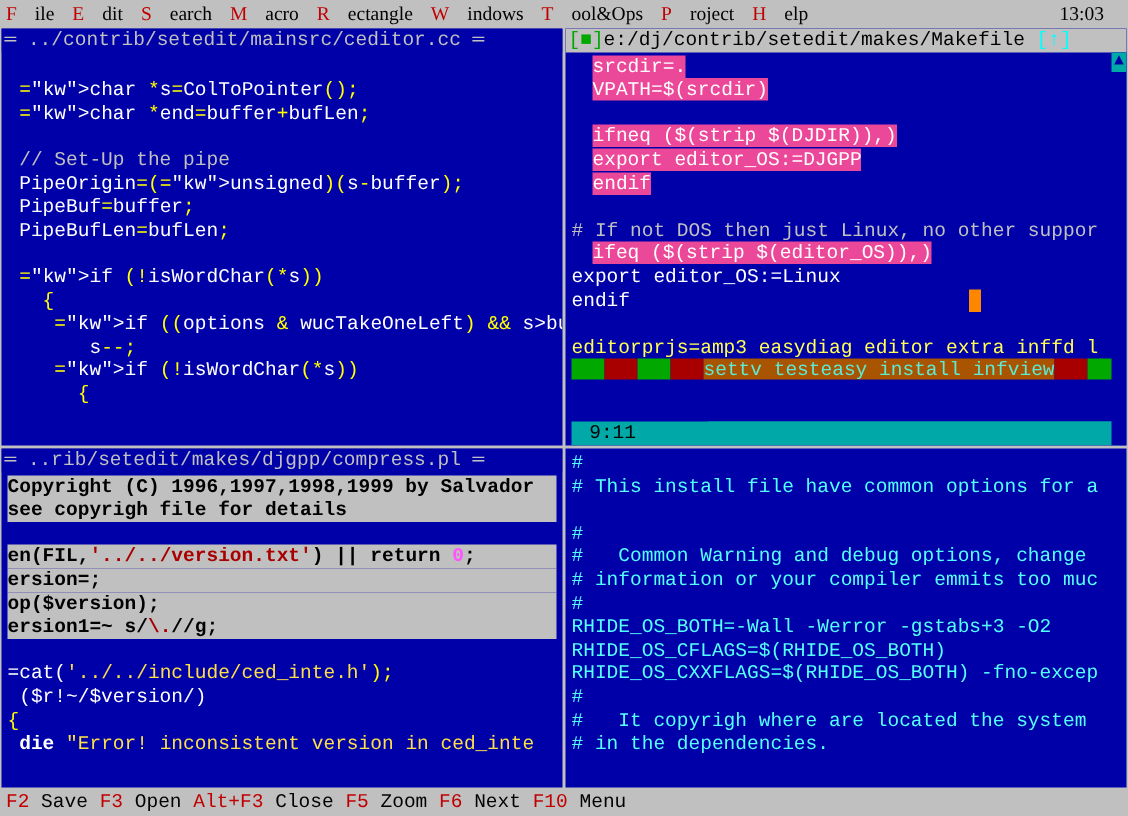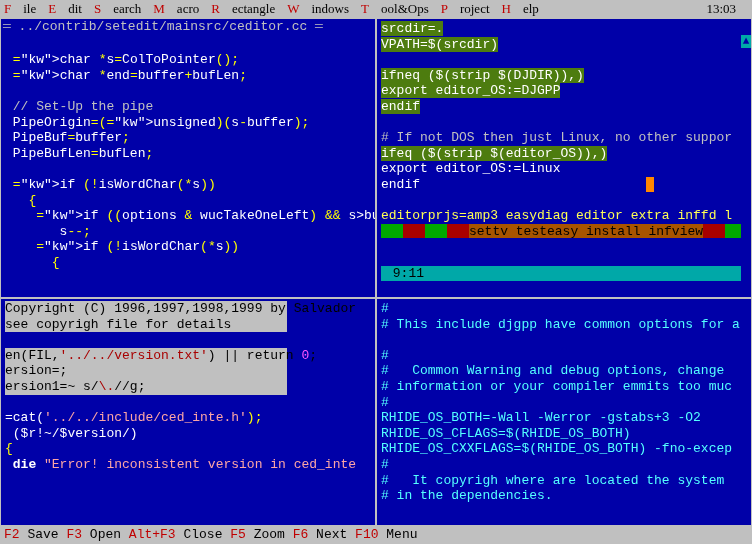--- a/index.html
+++ b/index.html
@@ -47,38 +47,38 @@
 .pane-tr .titlebar .boxmark { color:#00a800; }
 .content {
   color: #fff;
   white-space: pre;
   padding: 2px 4px;
   font-size: 13px;
   overflow: hidden;
 }
 .kw { color: #ffffff; font-weight: bold; }
 .comment { color: #c0c0c0; }
-.string { color: #fca5a5; text-align: right; }
+.string { color: #fde047; text-align: right; }
 .op { color: #ffff00; }
 .ident { color: #ffff54; }
 .plain { color: #ffffff; }
 
 .pane-tr .content { color: #fff; }
-.hl1 { background: #4d7c0f; color: #fff; }
+.hl1 { background: #ec4899; color: #fff; margin-left: 14px; }
 .orange { background:#ff8700; color:#000; }
 .tabbar { display:flex; height:14px; }
 .tabbar span { flex:1; height:14px; }
 .tg { background:#00a800; }
 .tr2 { background:#a80000; }
 .tb { background:#a85400; }
 .status-tr { background:#00a8a8; color:#000; padding:0 4px; display:flex;margin-top:28px; }
 .scrollgap { background:#00a8a8; height:10px; margin-left:40px; flex:1; }
 
 .pane-bl .content { color:#fff; }
-.grayline { background:#c0c0c0; color:#000; display:block; width:282px; }
+.grayline { background:#c0c0c0; color:#000; display:block; width:366px;font-weight:bold; }
 .dimred { color:#a80000; }
 .magenta { color:#ff54ff; }
 
 .pane-br .content { color:#54ffff; }
 
 .statusbar {
   background: #c0c0c0;
   color: #000;
   height: 20px;
   padding: 1px 4px;
@@ -119,51 +119,53 @@
 <span class="plain"></span>
 <span class="plain"> <span class<span="" class="op">=</span>"kw"&gt;if</span> <span class="op">(</span><span class="op">!</span>isWordChar<span class="op">(</span><span class="op">*</span>s<span class="op">)</span><span class="op">)</span>
 <span class="plain">   <span class="op">{</span></span>
 <span class="plain">    <span class<span="" class="op">=</span>"kw"&gt;if</span> <span class="op">(</span><span class="op">(</span>options <span class="op">&amp;</span> wucTakeOneLeft<span class="op">)</span> <span class="op">&amp;</span><span class="op">&amp;</span> s&gt;buffe
 <span class="plain">       s<span class="op">-</span><span class="op">-</span><span class="op">;</span></span>
 <span class="plain">    <span class<span="" class="op">=</span>"kw"&gt;if</span> <span class="op">(</span><span class="op">!</span>isWordChar<span class="op">(</span><span class="op">*</span>s<span class="op">)</span><span class="op">)</span>
 <span class="plain">      <span class="op">{</span></span></div>
   </div>
 
   <div class="pane pane-tr">
+    <div class="titlebar"><span class="boxmark">[■]</span><span>e:/dj/contrib/setedit/makes/Makefile</span> <span class="up-arrow">[↑]</span></div>
     <div class="content" id="tr-content"><span class="hl1">srcdir=.</span>
 <span class="hl1">VPATH=$(srcdir)</span>
 
 <span class="hl1">ifneq ($(strip $(DJDIR)),)</span>
 <span class="hl1">export editor_OS:=DJGPP</span>
 <span class="hl1">endif</span>
 
 <span class="comment"># If not DOS then just Linux, no other suppor</span>
 <span class="hl1">ifeq ($(strip $(editor_OS)),)</span>
 <span class="plain">export editor_OS:=Linux</span>
 <span class="plain">endif</span>                             <span class="orange"> </span>
 
 <span class="ident">editorprjs=amp3 easydiag editor extra inffd l</span>
-<div class="tabbar"><span class="tg"></span><span class="tr2"></span><span class="tg"></span><span class="tr2"></span><span class="tb" style="color:#000000;text-align:left">settv testeasy install infview</span><span class="tr2"></span><span class="tg"></span></div><div class="status-tr"><span> 9:11 </span><span class="scrollgap"></span></div></div>
+<div class="tabbar"><span class="tg"></span><span class="tr2"></span><span class="tg"></span><span class="tr2"></span><span class="tb" style="color:#5eead4;text-align:left">settv testeasy install infview</span><span class="tr2"></span><span class="tg"></span></div><div class="status-tr"><span> 9:11 </span><span class="scrollgap"></span></div></div>
     <div class="sbv">
         <div class="arr">▲</div>
       </div>
   </div>
 
   <div class="pane pane-bl">
+    <div class="titlebar">═ <span>..rib/setedit/makes/djgpp/compress.pl</span> ═</div>
     <div class="content" id="bl-content"><span class="grayline">Copyright (C) 1996,1997,1998,1999 by Salvador</span><span class="grayline">see copyrigh file for details</span>
-<span class="grayline">en(FIL,<span class="dimred">'../../version.txt'</span>) || return <span class="magenta">0</span>;</span><span class="grayline">ersion=<fil>;</fil></span><span class="grayline">ersion1=~ s/<span class="dimred">\.</span>//g;</span>
+<span class="grayline">en(FIL,<span class="dimred">'../../version.txt'</span>) || return <span class="magenta">0</span>;</span><span class="grayline">ersion=<fil>;</fil></span><span class="grayline">op($version);</span><span class="grayline">ersion1=~ s/<span class="dimred">\.</span>//g;</span>
 <span class="plain">=cat(</span><span class="string">'../../include/ced_inte.h'</span><span class="op">);</span>
 <span class="plain"> ($r!~/$version/)</span>
 <span class="op">{</span>
 <span class="kw"> die </span><span class="string">"Error! inconsistent version in ced_inte</span></div>
   </div>
 
   <div class="pane pane-br">
     <div class="content" id="br-content"><span>#</span>
-<span># This include djgpp have common options for a</span>
+<span># This install file have common options for a</span>
 <span></span>
 <span>#</span>
 <span>#   Common Warning and debug options, change </span>
 <span># information or your compiler emmits too muc</span>
 <span>#</span>
 <span>RHIDE_OS_BOTH=-Wall -Werror -gstabs+3 -O2</span>
 <span>RHIDE_OS_CFLAGS=$(RHIDE_OS_BOTH)</span>
 <span>RHIDE_OS_CXXFLAGS=$(RHIDE_OS_BOTH) -fno-excep</span>
 <span>#</span>
 <span>#   It copyrigh where are located the system</span>

